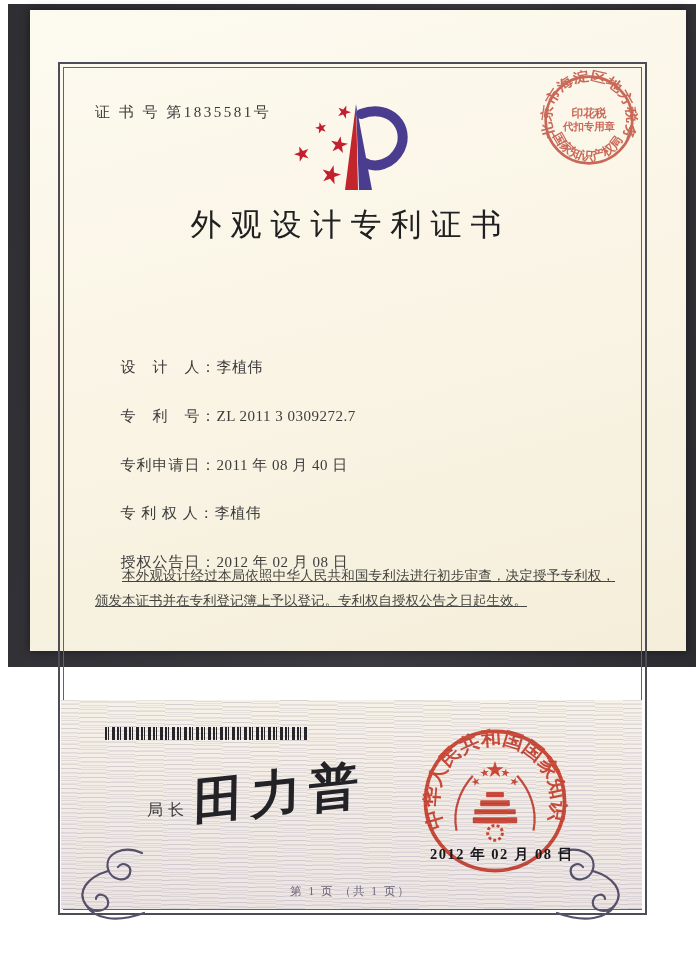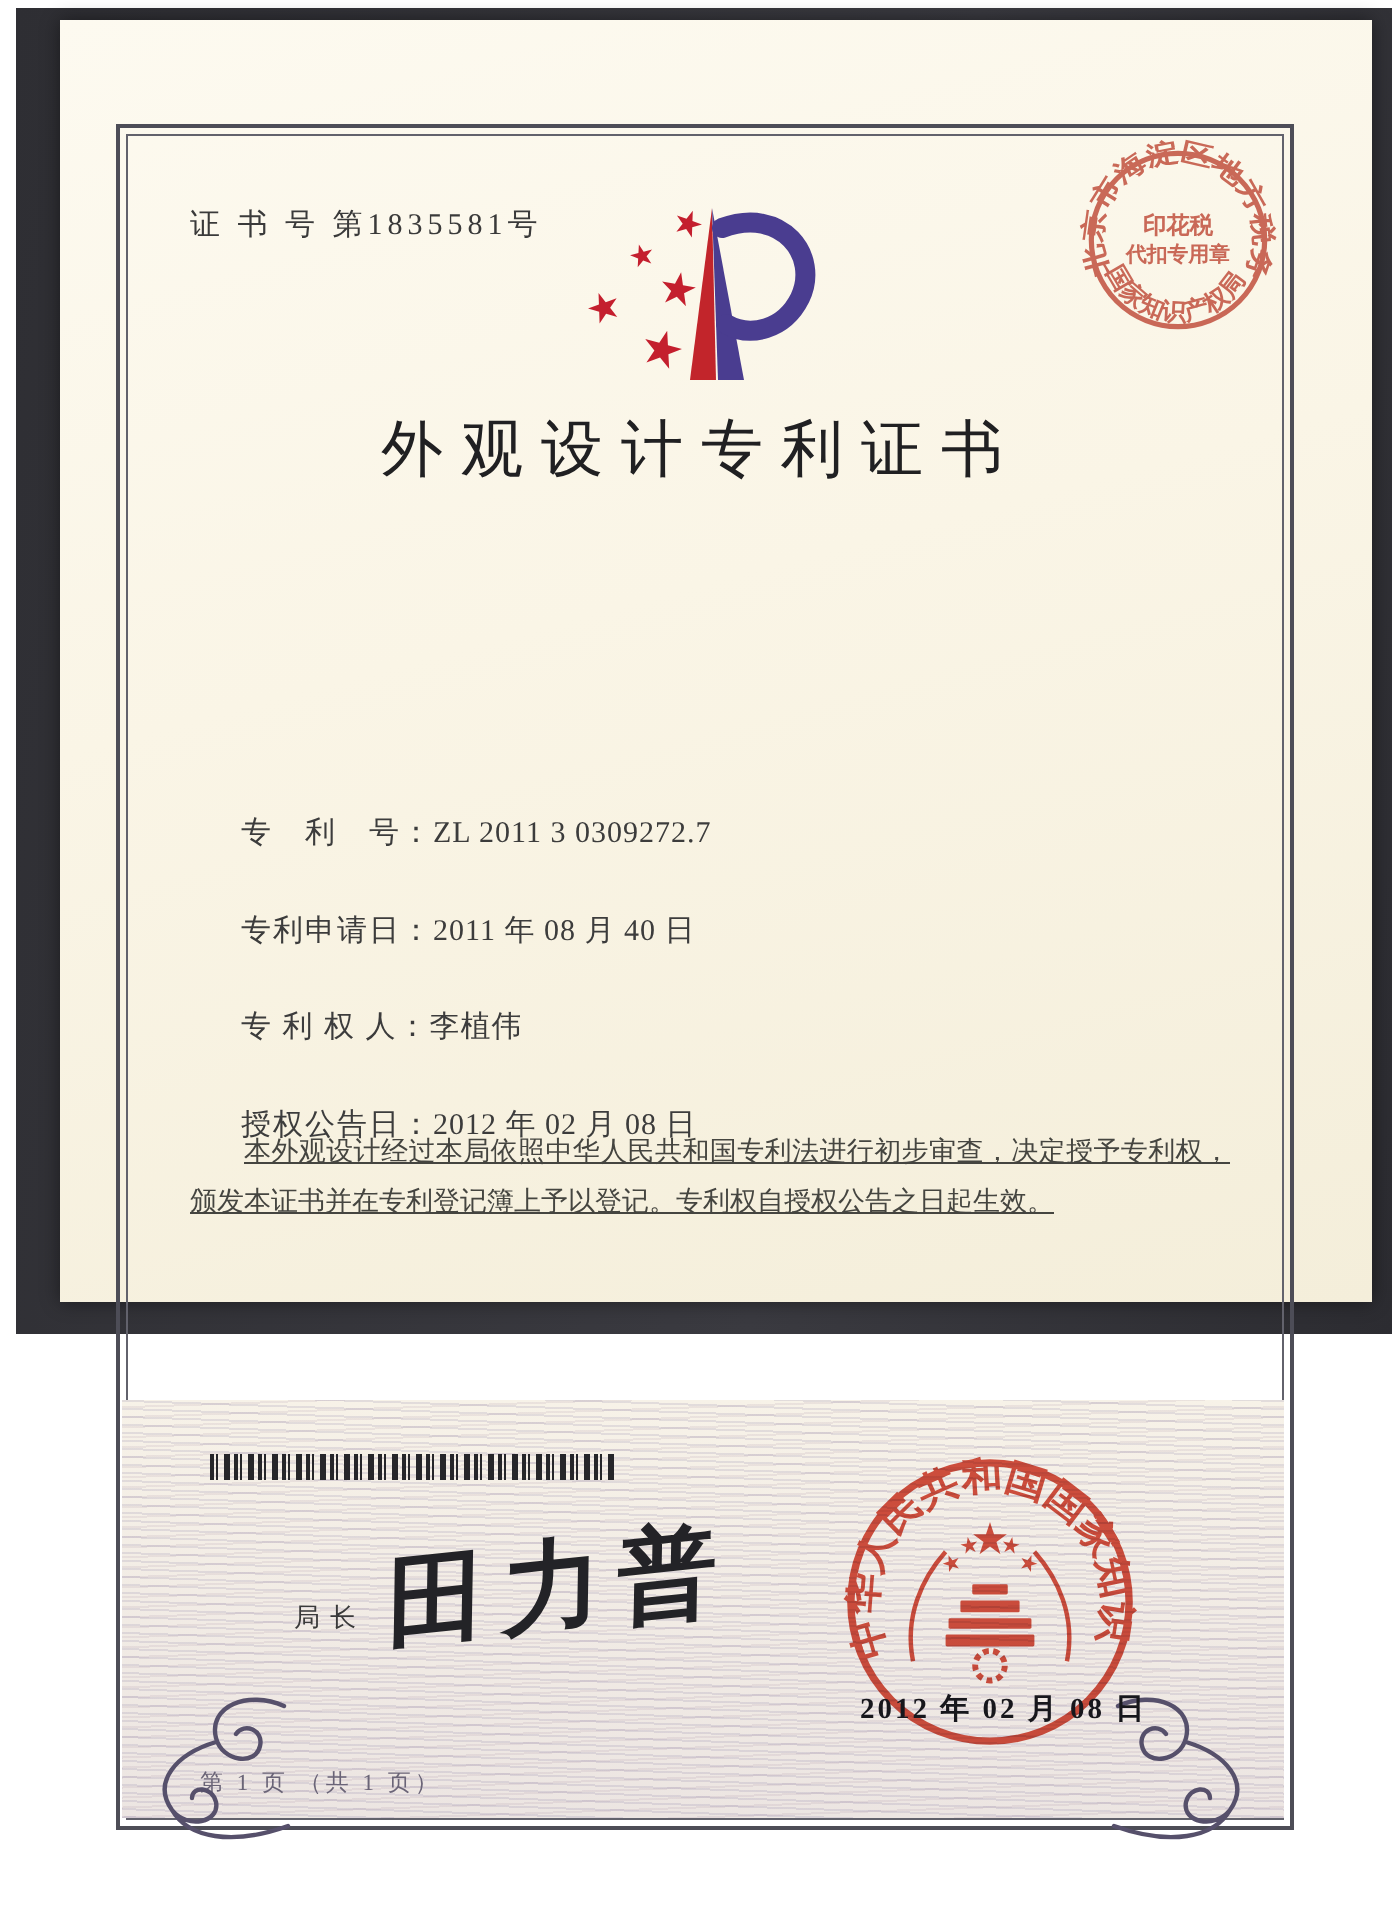--- a/index.html
+++ b/index.html
@@ -23,27 +23,27 @@
          letter-spacing:9px;color:#202022;}
   .field{left:65px;font-size:15px;color:#3c3c3c;letter-spacing:.5px;white-space:pre;}
   .f0{top:283px}.f1{top:331px}.f2{top:380px}.f3{top:429px}.f4{top:477px}.f5{top:526px}
   .flabel{letter-spacing:1px;}
   .bodytext{left:65px;top:553px;width:520px;font-size:13.5px;line-height:25px;
             text-align:justify;color:#454540;}
   .bodytext p{margin:0;text-indent:2em;text-decoration:underline;}
   .barcode{left:75px;top:717px;width:203px;height:13px;z-index:2;
            background:repeating-linear-gradient(90deg,#26262a 0 2px,rgba(0,0,0,0) 2px 3px,#26262a 3px 4px,rgba(0,0,0,0) 4px 7px,#26262a 7px 10px,rgba(0,0,0,0) 10px 12px);}
   .director{left:117px;top:748px;width:280px;height:100px;z-index:3;}
-  .dtitle{position:absolute;left:0;top:42px;font-size:13px;letter-spacing:5px;color:#3a3a3a;}
+  .dtitle{position:absolute;left:0;top:42px;font-size:16px;letter-spacing:5px;color:#3a3a3a;}
   .dsig{position:absolute;left:46px;top:2px;font-size:50px;font-weight:600;letter-spacing:8px;
         color:#232327;transform:rotate(-6deg) skewX(-7deg);font-family:"DejaVu Serif",serif;}
   .seal-big{left:391px;top:717px;width:148px;height:148px;z-index:4;opacity:.88;mix-blend-mode:multiply;}
   .seal-date{left:400px;top:835px;font-size:14.5px;font-weight:600;letter-spacing:1.5px;color:#17171c;z-index:6;}
   .seal-tax{left:507px;top:58px;width:104px;height:104px;z-index:4;opacity:.82;mix-blend-mode:multiply;}
-  .footer{left:28px;top:874px;width:585px;text-align:left;font-size:11.5px;letter-spacing:2px;color:#6a6477;z-index:2;margin-left:42px;}
+  .footer{left:28px;top:874px;width:585px;text-align:center;font-size:11.5px;letter-spacing:2px;color:#6a6477;z-index:2;}
   .flourish{top:835px;width:92px;height:76px;z-index:5;}
   .fl-left{left:28px;}
   .fl-right{left:521px;transform:scaleX(-1);}
 </style>
 </head>
 <body>
 
 <div class="page">
   <div class="mat"></div>
 
@@ -64,20 +64,23 @@
         <use href="#star5" transform="translate(15,56) scale(8) rotate(-20)"></use>
         <use href="#star5" transform="translate(44,77) scale(10) rotate(15)"></use>
       </g>
       <polygon points="69,6 58,92 71,92" fill="#c2252b"></polygon>
       <polygon points="69,6 72,92 85,92" fill="#4a3d90"></polygon>
       <path d="M74,16 C104,5 123,30 113,51 C105,67 88,71 76,64" fill="none" stroke="#4a3d90" stroke-width="10" stroke-linecap="round"></path>
     </svg>
 
     <div class="title abs">外观设计专利证书</div>
 
+    <div class="field abs f1">
+      <span class="flabel">设　计　人：</span><span>李植伟</span>
+    </div>
     <div class="field abs f2">
       <span class="flabel">专　利　号：</span><span>ZL 2011 3 0309272.7</span>
     </div>
     <div class="field abs f3">
       <span class="flabel">专利申请日：</span><span>2011 年 08 月 40 日</span>
     </div>
     <div class="field abs f4">
       <span class="flabel">专 利 权 人：</span><span>李植伟</span>
     </div>
     <div class="field abs f5">

